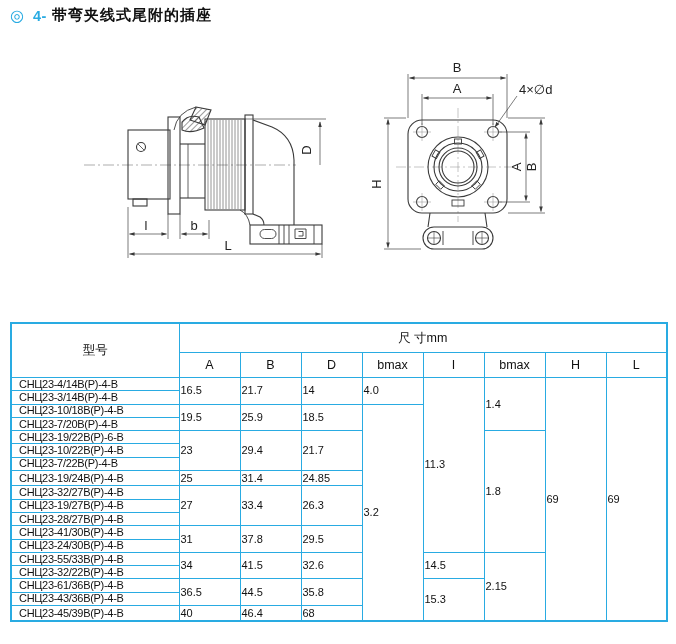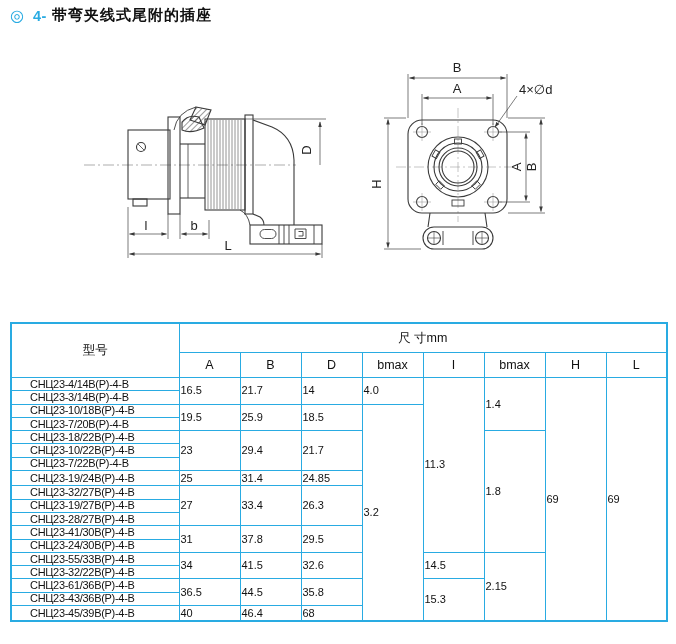--- a/index.html
+++ b/index.html
@@ -19,21 +19,21 @@
   .spec-table{position:absolute;left:10px;top:322px;width:658px;border-collapse:collapse;
               table-layout:fixed;}
   .spec-table th,.spec-table td{border:1px solid #29abe2;color:#111;
               overflow:hidden;white-space:nowrap;}
   .spec-table{border:2px solid #29abe2;}
   .spec-table thead th{font-weight:normal;font-size:12.5px;text-align:center;}
   .row-dimhdr th{height:26px;}
   .row-subhdr th{height:22px;}
   .model-h{font-size:13px;margin-top:6px;}
   .spec-table tbody td{height:12.3px;font-size:11px;line-height:1;}
-  td.model-cell{text-align:left;padding:0 2px 0 18px;font-size:10.6px;letter-spacing:-0.3px;}
+  td.model-cell{text-align:left;padding:0 2px 0 7px;font-size:10.6px;letter-spacing:-0.3px;}
   td.val-cell{text-align:left;font-size:11.5px;margin-left:43px;}
 </style>
 </head>
 <body>
 
 <div class="page">
 
   <div class="title-row">
     <span class="bullet">◎</span>
     <span class="title-num">4-</span>
@@ -217,21 +217,21 @@
           <td class="model-cell">CHЦ23-10/18B(P)-4-B</td>
           <td class="val-cell" rowspan="2">19.5</td>
           <td class="val-cell" rowspan="2">25.9</td>
           <td class="val-cell" rowspan="2">18.5</td>
           <td class="val-cell" rowspan="16">3.2</td>
         </tr>
         <tr>
           <td class="model-cell">CHЦ23-7/20B(P)-4-B</td>
         </tr>
         <tr>
-          <td class="model-cell">CHЦ23-18/22B(P)-4-B</td>
+          <td class="model-cell">CHЦ23-19/22B(P)-6-B</td>
           <td class="val-cell" rowspan="3">23</td>
           <td class="val-cell" rowspan="3">29.4</td>
           <td class="val-cell" rowspan="3">21.7</td>
           <td class="val-cell" rowspan="9">1.8</td>
         </tr>
         <tr>
           <td class="model-cell">CHЦ23-10/22B(P)-4-B</td>
         </tr>
         <tr>
           <td class="model-cell">CHЦ23-7/22B(P)-4-B</td>

